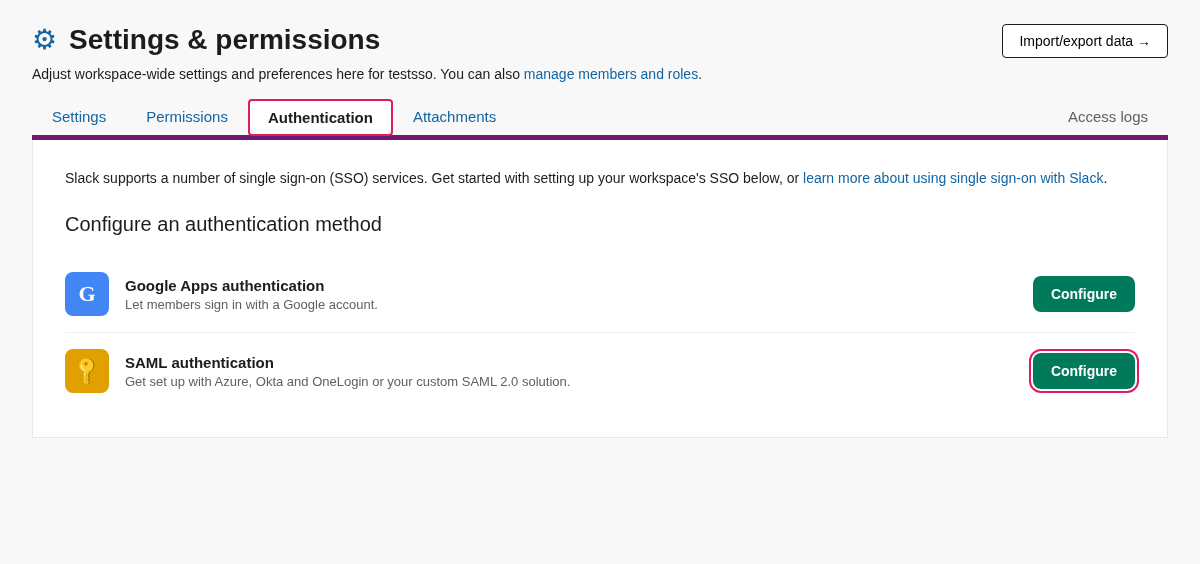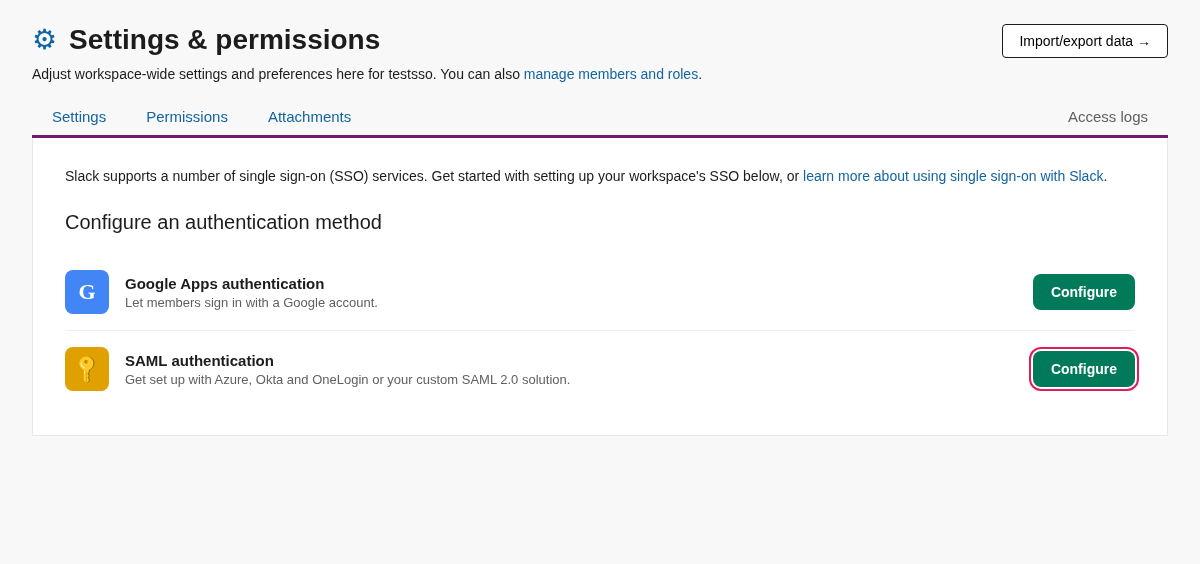--- a/index.html
+++ b/index.html
@@ -57,21 +57,21 @@
     }
     .subtitle strong { font-weight: 400; }
     .subtitle a {
       color: #1264a3;
       text-decoration: none;
       font-weight: 500;
     }
     .tabs-row {
       display: flex;
       align-items: center;
-      border-bottom: 3px solid #701a75;
+      border-bottom: 5px solid #701a75;
       margin-bottom: 0;
       gap: 0;
     }
     .tab {
       padding: 10px 20px;
       font-size: 15px;
       cursor: pointer;
       color: #1264a3;
       font-weight: 500;
       text-decoration: none;
@@ -196,20 +196,21 @@
     <button class="import-export-btn">Import/export data →</button>
   </div>
 
   <p class="subtitle">
     <span>Adjust workspace-wide settings and preferences here for </span><strong>testsso</strong><span>. You can also </span><a href="#">manage members and roles</a><span>.</span>
   </p>
 
   <div class="tabs-row">
     <a class="tab" href="#">Settings</a>
     <a class="tab" href="#">Permissions</a>
+    <a class="tab active" href="#">Authentication</a>
     <a class="tab" href="#">Attachments</a>
     <div class="tab-spacer"></div>
     <a class="tab inactive-gray" href="#">Access logs</a>
   </div>
 
   <div class="content-card">
 
     <p class="sso-description">
       <span>Slack supports a number of single sign-on (SSO) services. Get started with setting up your workspace's SSO below, or </span><a href="#">learn more about using single sign-on with Slack</a><span>.</span>
     </p>

